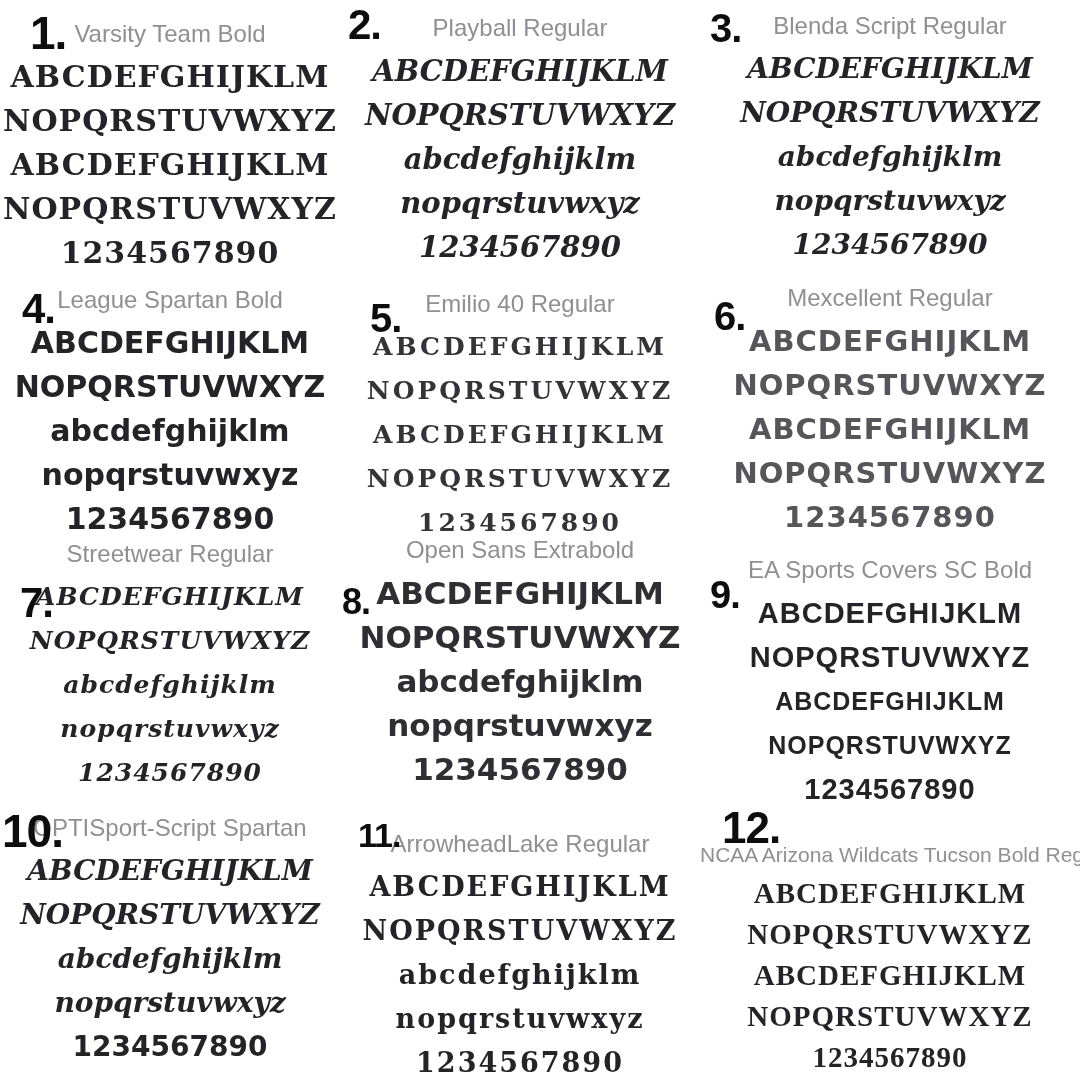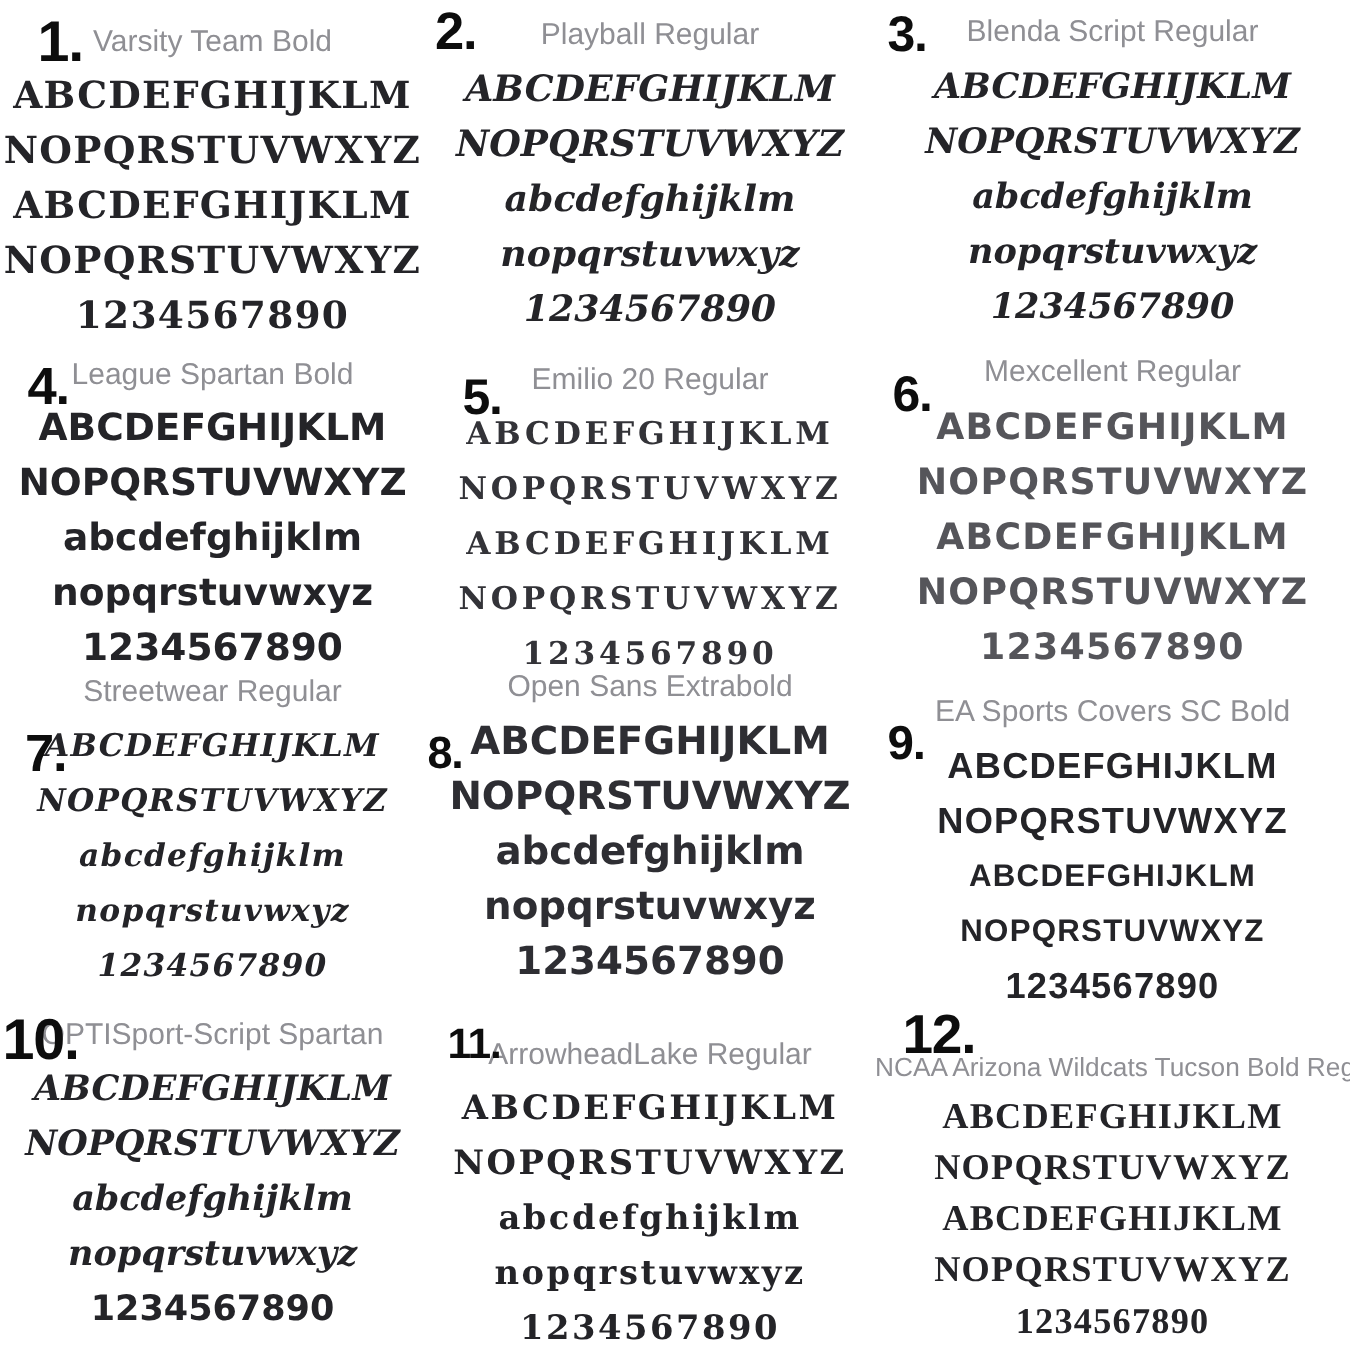--- a/index.html
+++ b/index.html
@@ -109,21 +109,21 @@
       <div class="ln">ABCDEFGHIJKLM</div>
       <div class="ln">NOPQRSTUVWXYZ</div>
       <div class="ln">abcdefghijklm</div>
       <div class="ln">nopqrstuvwxyz</div>
       <div class="ln">1234567890</div>
     </div>
   </section>
 
   <section class="cell c5">
     <div class="num">5.</div>
-    <h2 class="title">Emilio 20 Regular</h2>
+    <h2 class="title">Emilio 40 Regular</h2>
     <div class="lines f-emilio">
       <div class="ln">ABCDEFGHIJKLM</div>
       <div class="ln">NOPQRSTUVWXYZ</div>
       <div class="ln">ABCDEFGHIJKLM</div>
       <div class="ln">NOPQRSTUVWXYZ</div>
       <div class="ln">1234567890</div>
     </div>
   </section>
 
   <section class="cell c6">

